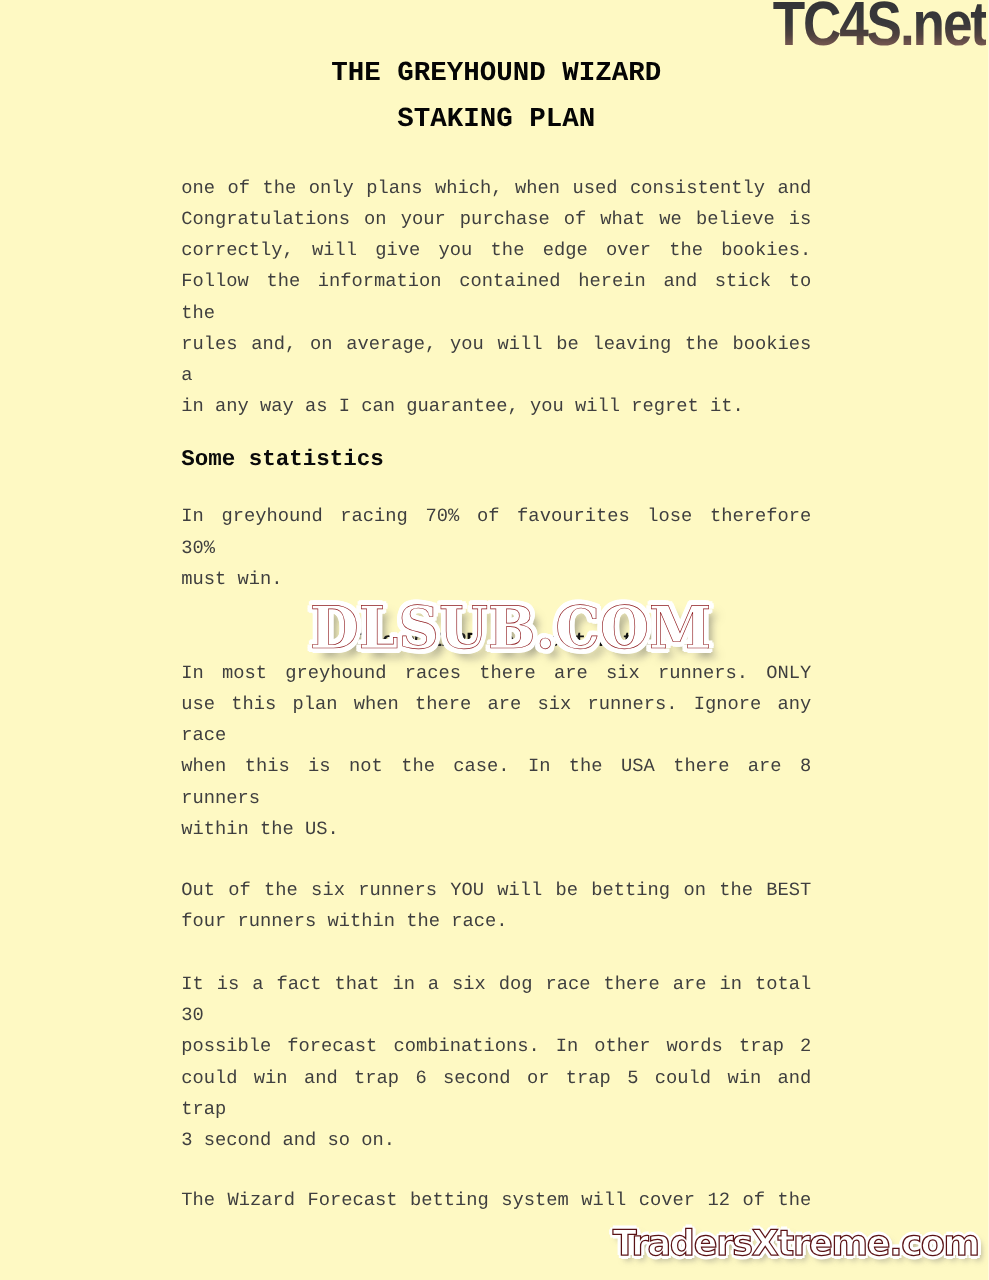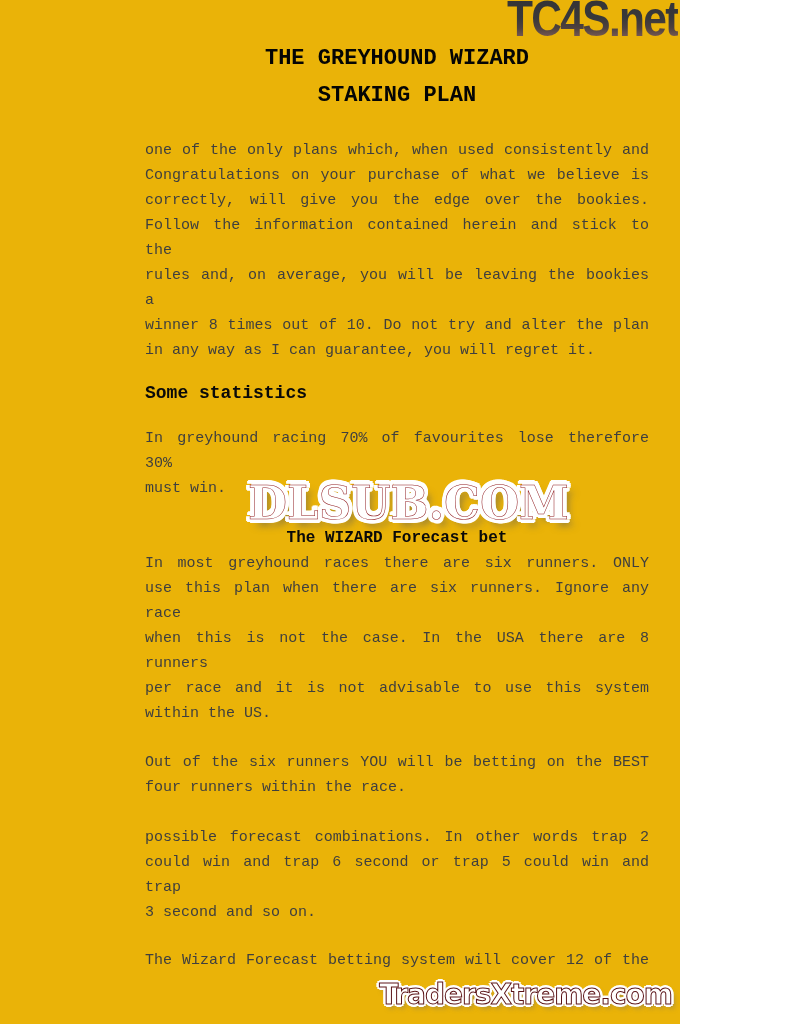--- a/index.html
+++ b/index.html
@@ -1,20 +1,20 @@
 <!DOCTYPE html>
 <html><head>
 <meta charset="utf-8">
 <style>
   html, body { margin: 0; padding: 0; background: #ffffff; }
   .page {
     position: relative;
-    width: 680px;
+    width: 791px;
     height: 1024px;
-    background: #eab308;
+    background: #fef9c3;
     overflow: hidden;
     font-family: "Liberation Mono", monospace;
   }
 
   
   .tc4s {
     position: absolute;
     top: -6px;
     right: 2px;
     font-family: "Liberation Sans", sans-serif;
@@ -126,47 +126,46 @@
       <div>THE GREYHOUND WIZARD</div>
       <div>STAKING PLAN</div>
     </div>
 
     <div class="para mt-intro">
       <div class="jl">one of the only plans which, when used consistently and</div>
       <div class="jl">Congratulations on your purchase of what we believe is</div>
       <div class="jl">correctly, will give you the edge over the bookies.</div>
       <div class="jl">Follow the information contained herein and stick to the</div>
       <div class="jl">rules and, on average, you will be leaving the bookies a</div>
-      <div class="jl">winner 8 times out of 10. Do not try and alter the plan</div>
       <div class="jl last">in any way as I can guarantee, you will regret it.</div>
     </div>
 
     <div class="h-stats">Some statistics</div>
 
     <div class="para mt-stats">
       <div class="jl">In greyhound racing 70% of favourites lose therefore 30%</div>
       <div class="jl last">must win.</div>
     </div>
 
     <div class="h-forecast">The WIZARD Forecast bet</div>
 
     <div class="para mt-runners">
       <div class="jl">In most greyhound races there are six runners. ONLY</div>
       <div class="jl">use this plan when there are six runners. Ignore any race</div>
       <div class="jl">when this is not the case. In the USA there are 8 runners</div>
-      <div class="jl">per race and it is not advisable to use this system</div>
       <div class="jl last">within the US.</div>
     </div>
 
     <div class="para mt-best">
       <div class="jl">Out of the six runners YOU will be betting on the BEST</div>
       <div class="jl last">four runners within the race.</div>
     </div>
 
     <div class="para mt-comb">
+      <div class="jl">It is a fact that in a six dog race there are in total 30</div>
       <div class="jl">possible forecast combinations. In other words trap 2</div>
       <div class="jl">could win and trap 6 second or trap 5 could win and trap</div>
       <div class="jl last">3 second and so on.</div>
     </div>
 
     <div class="para mt-cover">
       <div class="jl">The Wizard Forecast betting system will cover 12 of the</div>
 
     </div>
 

